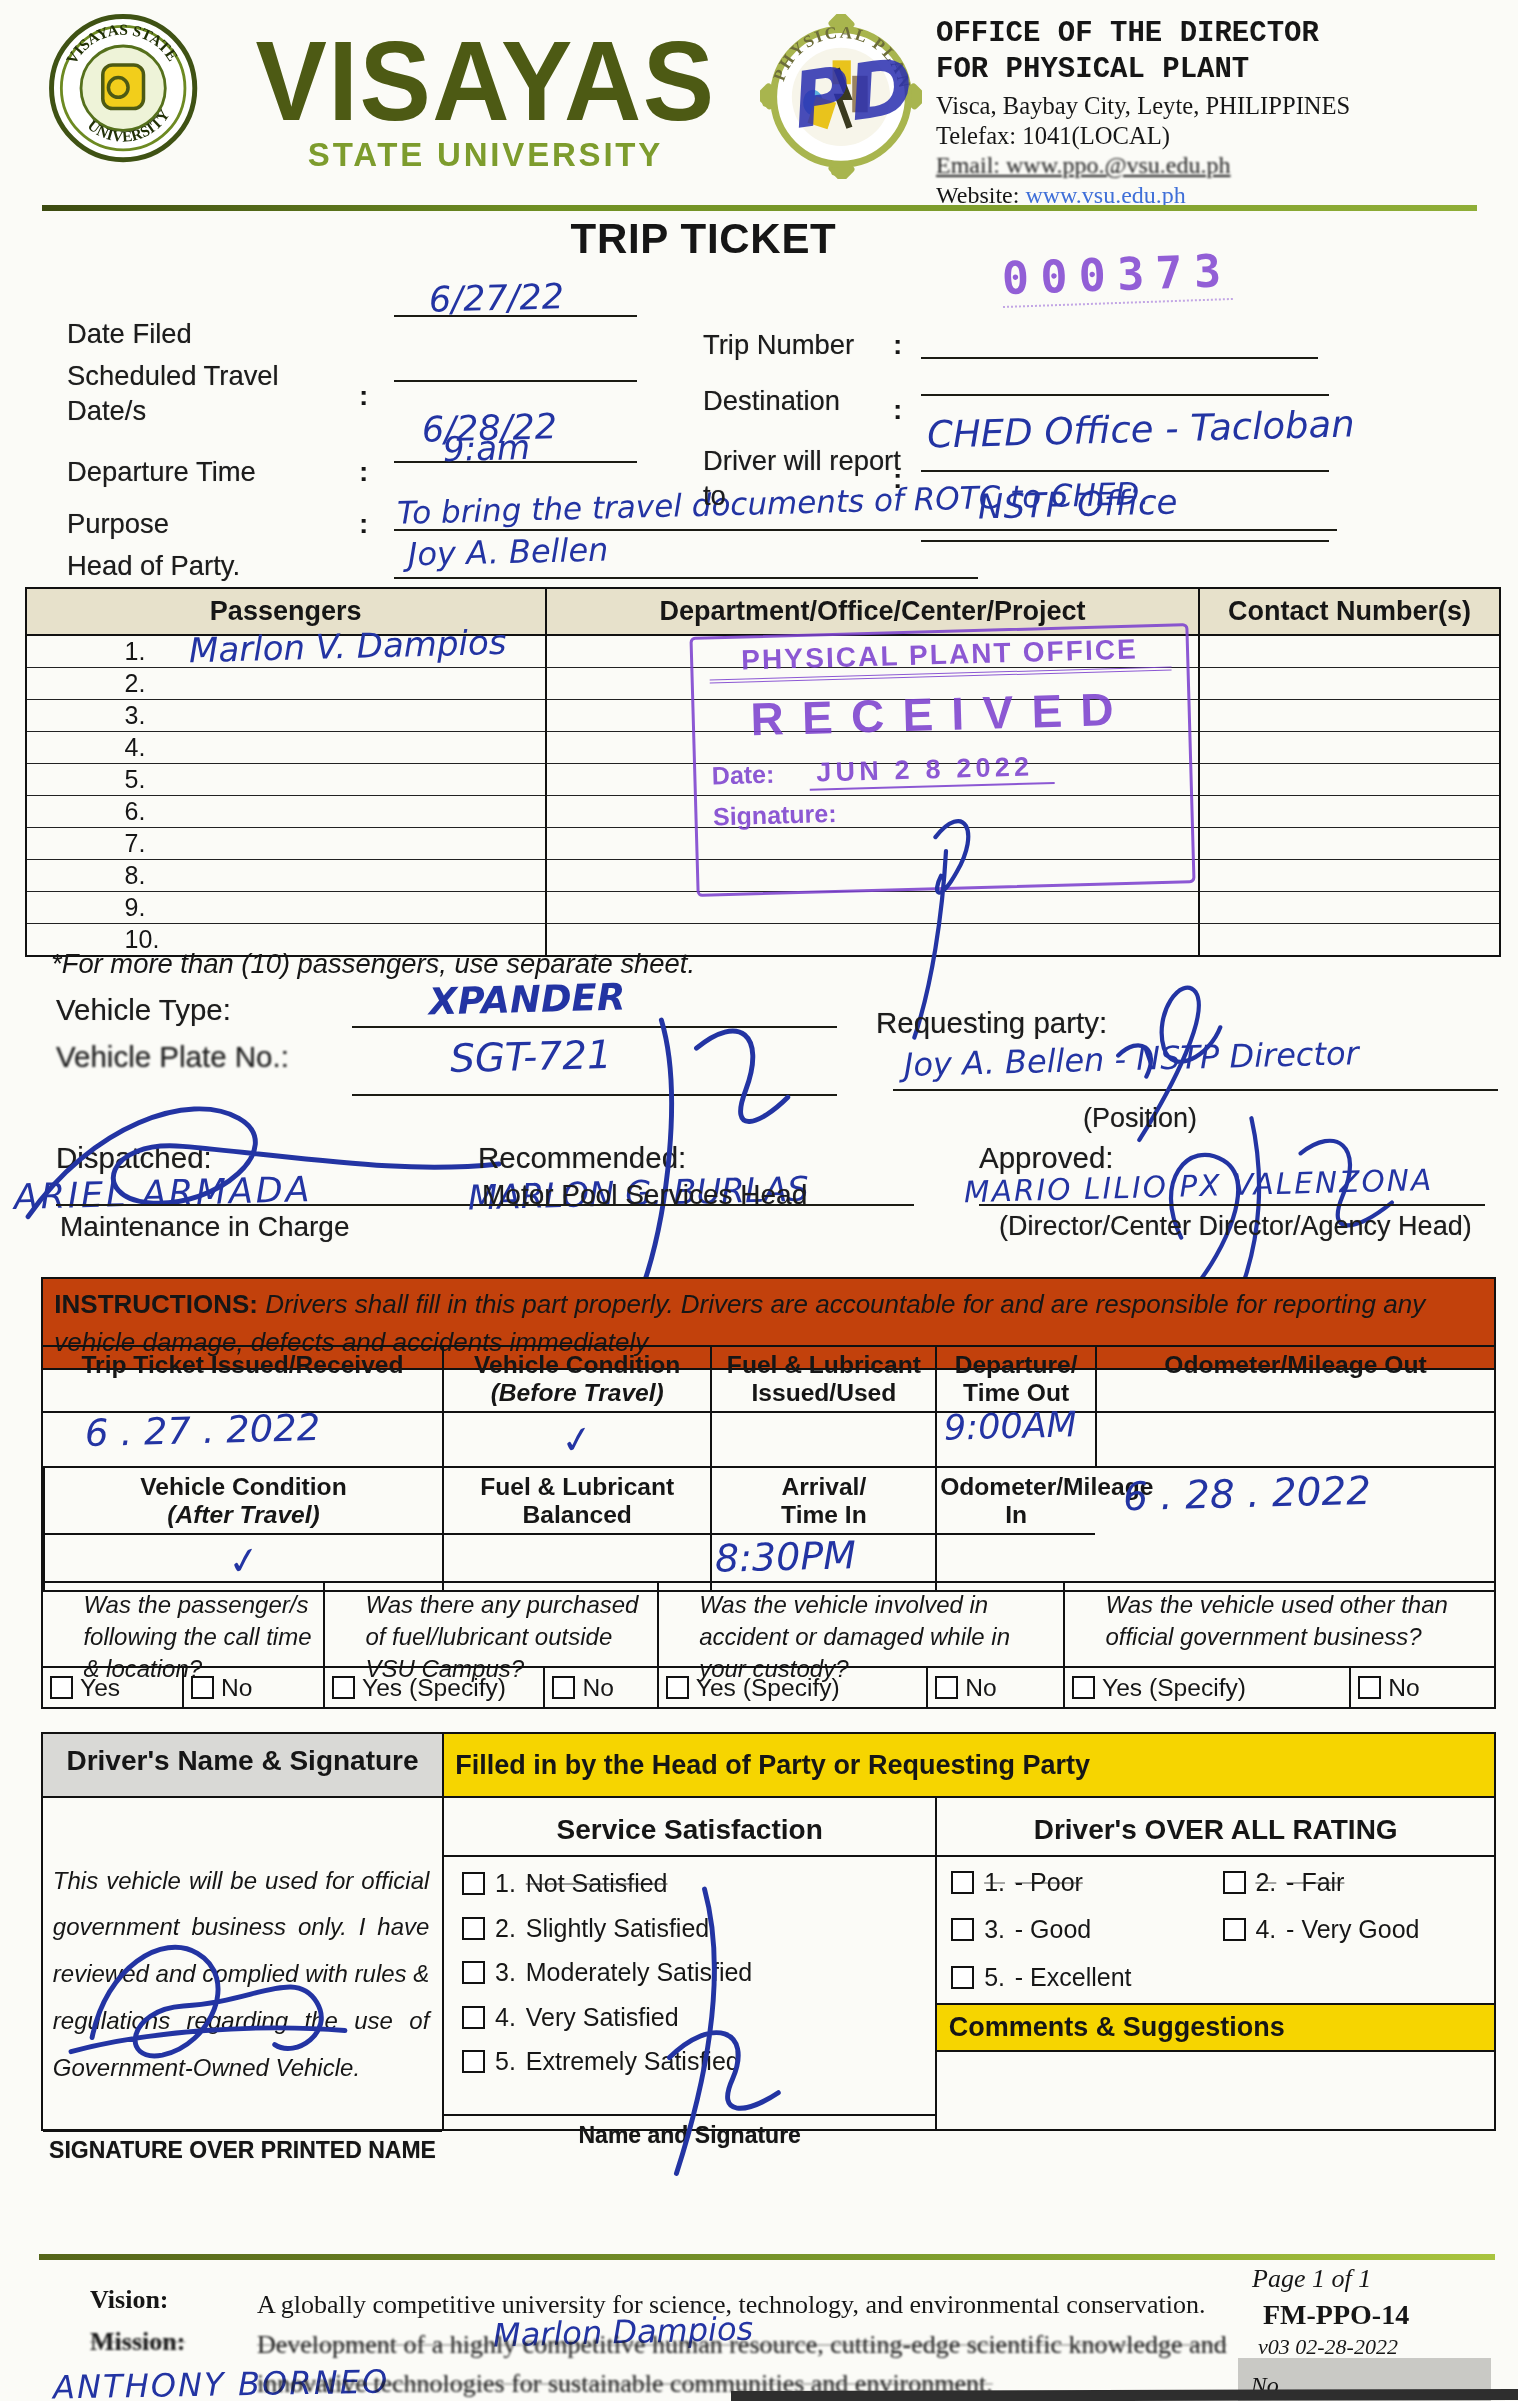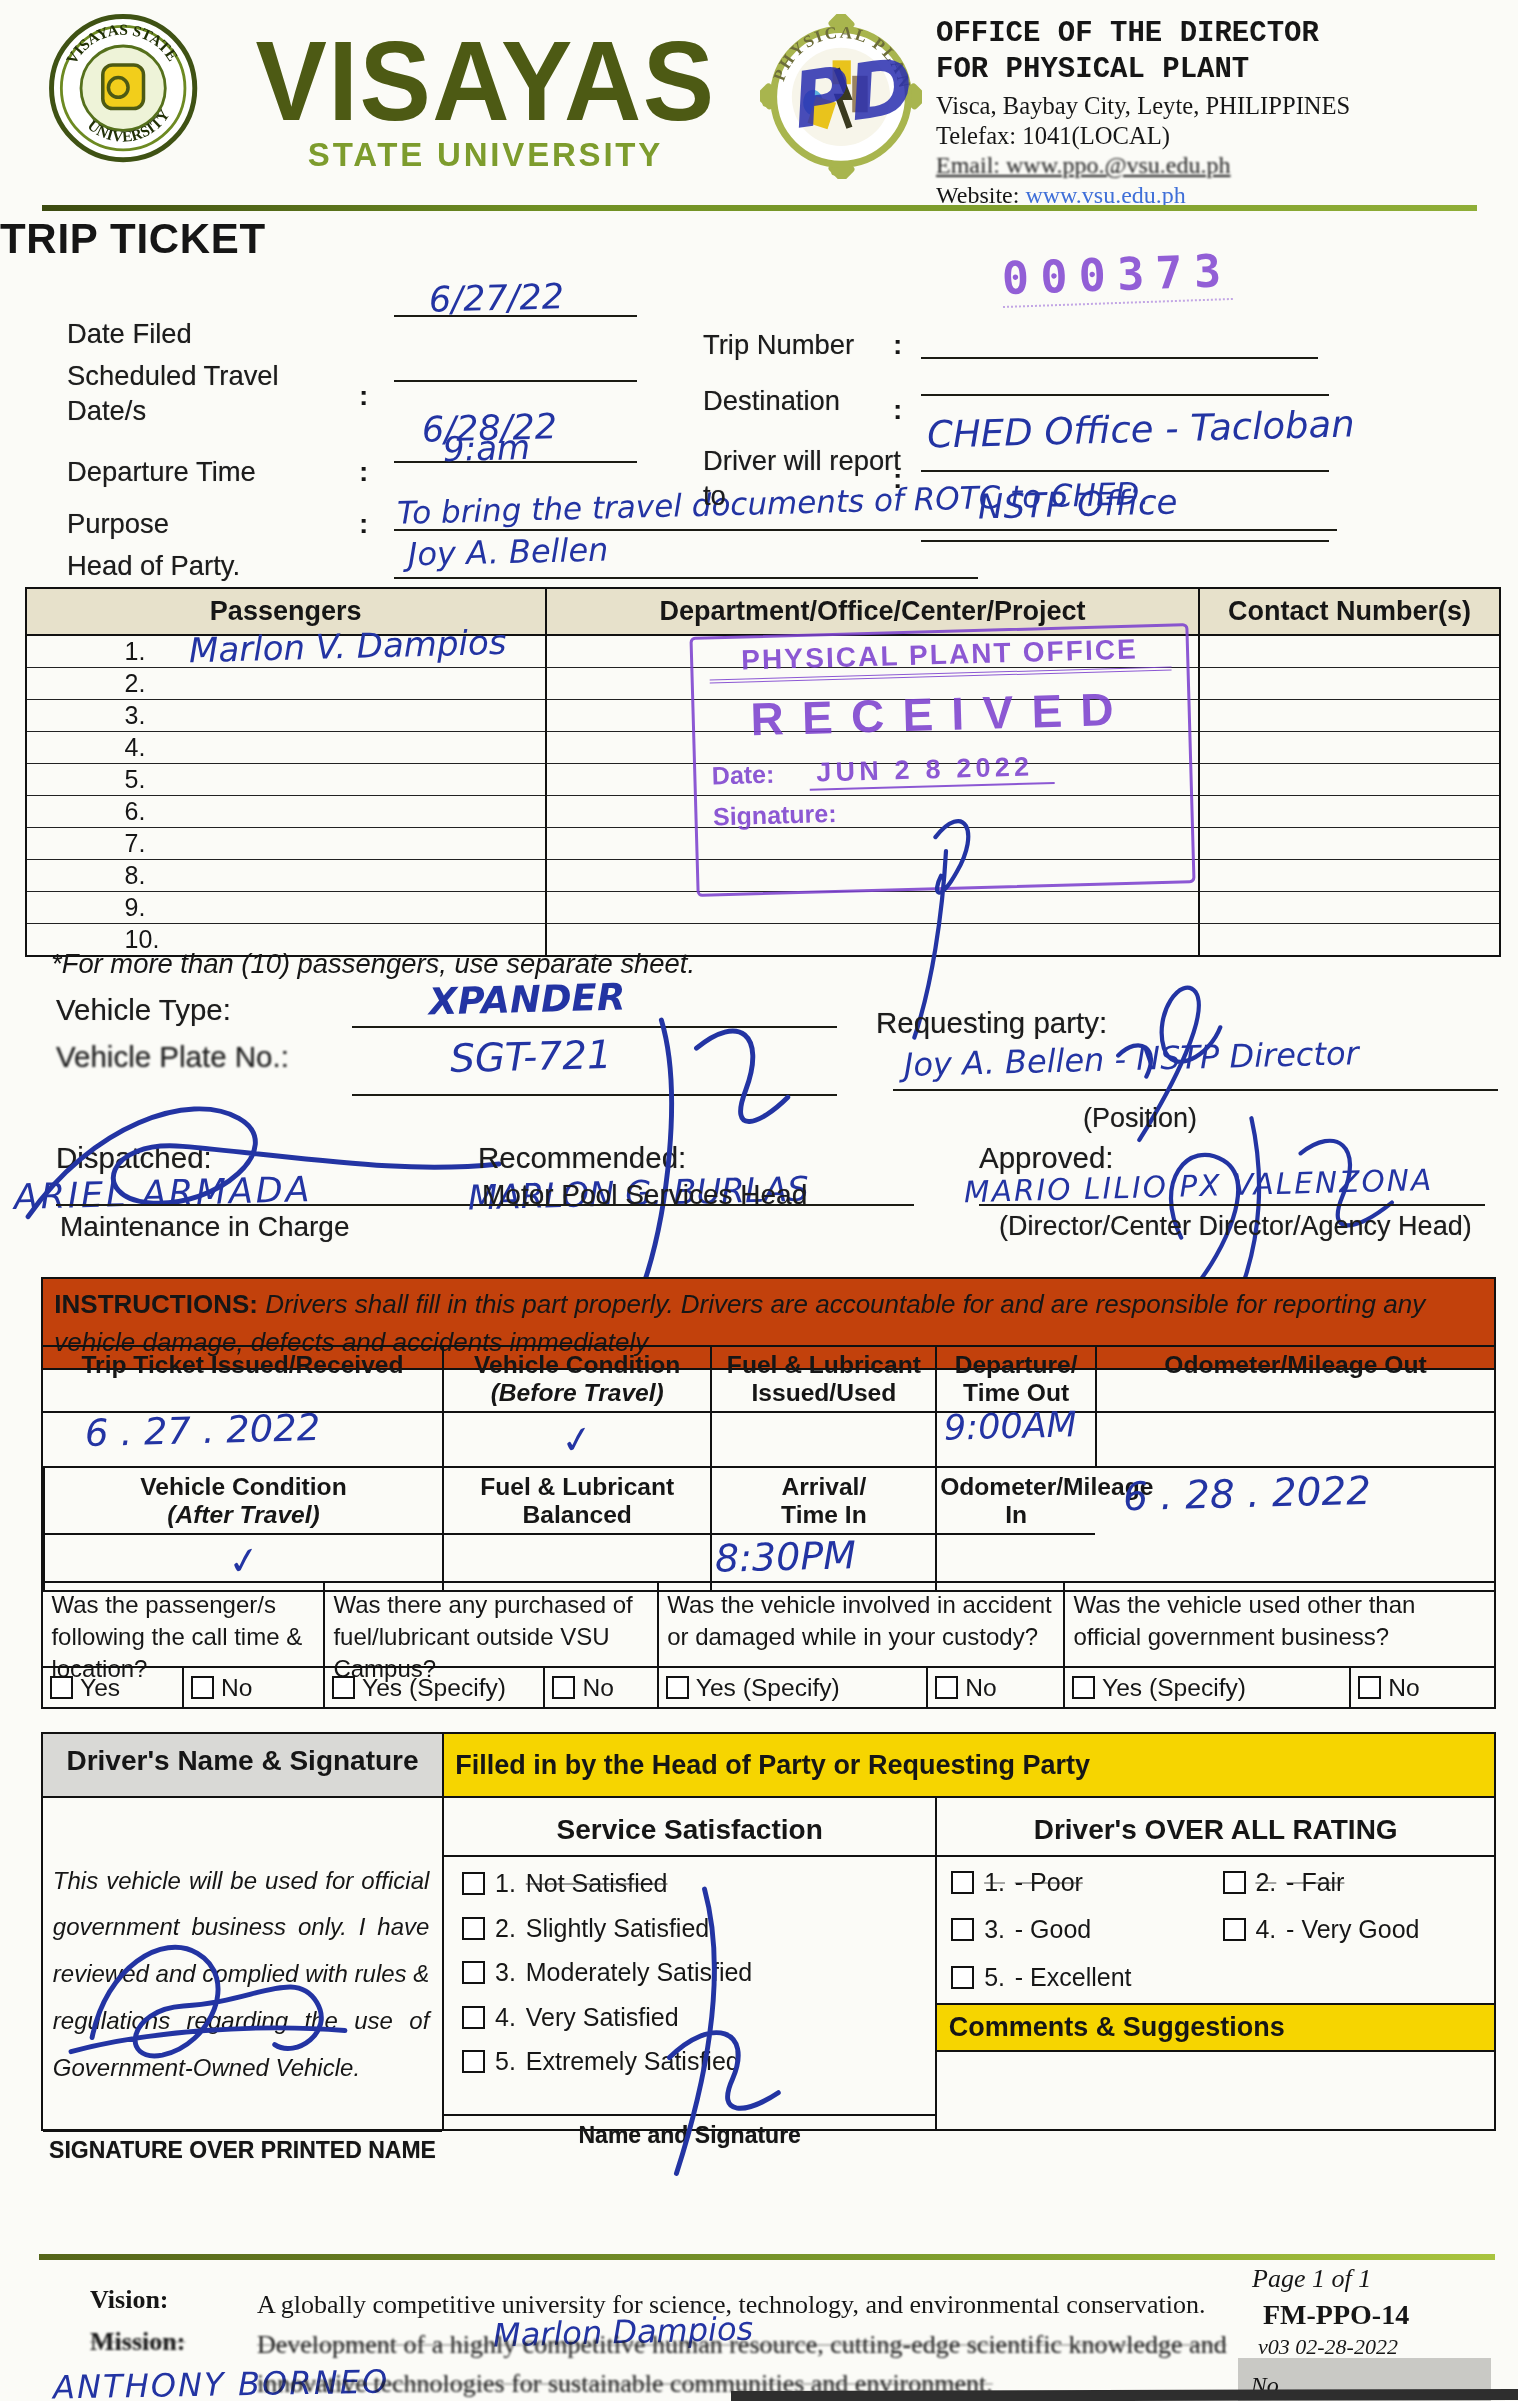--- a/index.html
+++ b/index.html
@@ -17,21 +17,21 @@
   .office{position:absolute;left:936px;top:15.5px;width:556px;}
   .office .l1{font-family:"Liberation Mono",monospace;font-weight:700;font-size:29px;line-height:1.25;}
   .office .addr{font-family:"Liberation Serif",serif;font-size:24.6px;margin-top:4.2px;}
   .office .tfx{font-family:"Liberation Serif",serif;font-size:24.6px;margin-top:1.4px;}
   .office .eml{font-family:"Liberation Serif",serif;font-size:24px;margin-top:2.8px;color:#222;
                text-decoration:underline;filter:blur(0.9px);}
   .office .web{font-family:"Liberation Serif",serif;font-size:24px;margin-top:2.8px;}
   .office .web a{color:#3f6fd8;text-decoration:underline;}
   .green-rule{position:absolute;left:42px;top:205px;width:1435px;height:6.3px;
               background:linear-gradient(90deg,#3c4a10 0%,#6f8f23 35%,#8fae37 100%);}
-  .page-title{position:absolute;left:0;top:215px;width:1407px;text-align:left;
+  .page-title{position:absolute;left:0;top:215px;width:1407px;text-align:center;
               font-size:42px;font-weight:700;letter-spacing:0.7px;}
   .ticket-no{position:absolute;left:1002px;top:248px;font-family:"DejaVu Sans Mono",monospace;
              font-size:45px;font-weight:700;color:#8a52d4;letter-spacing:11.3px;transform:rotate(-2deg);
              opacity:.92;border-bottom:2.8px solid rgba(138,82,212,.55);padding-bottom:1.4px;border-bottom-style:dotted;}
   
   .lbl{position:absolute;font-size:27.4px;color:#1c1c1c;text-shadow:0 0 0.7px rgba(40,40,40,.55);}
   .colon{position:absolute;font-size:28px;font-weight:700;}
   .fline{position:absolute;border-bottom:2.8px solid #1b1b14;height:0;}
   .hw{position:absolute;font-family:"DejaVu Sans",cursive;font-style:italic;color:#2334a3;
       white-space:nowrap;transform:rotate(-1.5deg);}
@@ -65,21 +65,21 @@
       padding:4.2px 2.8px;box-sizing:border-box;position:relative;}
   .tl.first{border-left:none;}
   .tl.head{font-weight:700;}
   .tl .sub2{display:block;}
   .tlv{height:55px;}
   
   .quest{position:absolute;left:41px;top:1581px;width:1455px;box-sizing:border-box;border:2.8px solid #111;
          display:grid;grid-template-columns:19.3% 23% 28% 29.7%;}
   .qcol{border-left:2.1px solid #111;display:flex;flex-direction:column;}
   .qcol.first{border-left:none;}
-  .qtext{font-size:24px;padding:5.6px 8.4px;height:83px;line-height:1.35;box-sizing:border-box;}
+  .qtext{font-size:24px;font-style:italic;padding:5.6px 8.4px;height:83px;line-height:1.35;box-sizing:border-box;margin-left:32px;}
   .qboxes{display:flex;border-top:2.1px solid #111;flex:1;}
   .qb{flex:1;display:flex;align-items:center;gap:7px;padding:5.6px 7px;font-size:24.6px;box-sizing:border-box;}
   .qb+.qb{border-left:2.1px solid #111;}
   .qb.wide{flex:2.1;}
   .cb{display:inline-block;width:19px;height:19px;border:2.8px solid #111;flex:0 0 auto;background:#fff;}
   
   .bottom{position:absolute;left:41px;top:1732px;width:1455px;box-sizing:border-box;border:2.8px solid #111;
           display:grid;grid-template-columns:27.5% 34% 38.5%;}
   .bh-gray{background:#d9d9d6;font-weight:700;font-size:28px;text-align:center;padding:11.3px 0 18.3px;
            border-bottom:2.8px solid #111;}

